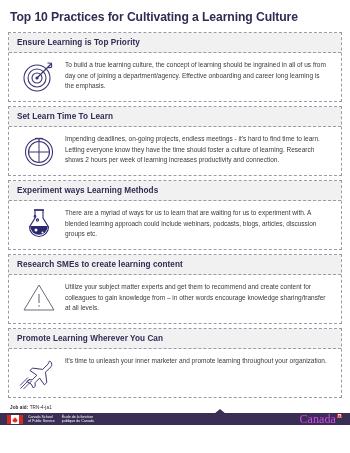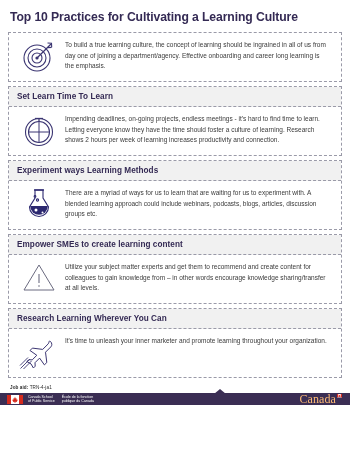--- a/index.html
+++ b/index.html
@@ -110,21 +110,21 @@
   }
   .footer-wordmark span {
     font-size: 3.6px;
     line-height: 1.35;
     color: #ffffff;
     white-space: pre-line;
   }
   .canada-wordmark {
     display: flex;
     align-items: flex-start;
-    color: #fdba74;
+    color: #d946ef;
     font-family: "Liberation Serif", serif;
     font-size: 12px;
     font-weight: normal;
     letter-spacing: 0.1px;
     line-height: 1;
     padding-right: 2px;
   }
   .canada-flag-mini {
     width: 5px;
     height: 3.5px;
@@ -146,20 +146,21 @@
 </head>
 <body>
 
 <div class="page">
 
   <h1 class="page-title">Top 10 Practices for Cultivating a Learning Culture</h1>
 
   <div class="cards">
 
     <div class="card">
+      <div class="card-header">Ensure Learning is Top Priority</div>
       <div class="card-body">
         <div class="card-icon">
           <svg width="34" height="32" viewBox="0 0 34 32" fill="none" stroke="#3b3572" stroke-width="1.1">
             <circle cx="15" cy="18" r="13"></circle>
             <circle cx="15" cy="18" r="9"></circle>
             <circle cx="15" cy="18" r="5"></circle>
             <circle cx="15" cy="18" r="1.6" fill="#3b3572" stroke="none"></circle>
             <path d="M15 18 L29 4" stroke-width="1.2"></path>
             <path d="M25.5 3 L29.5 3.2 L29.7 7.2" stroke-width="1.1" fill="none"></path>
             <path d="M25.6 7.6 L29.6 7.4" stroke-width="1.1"></path>
@@ -197,35 +198,35 @@
             <circle cx="13.5" cy="12" r="1.1"></circle>
             <circle cx="11" cy="8.4" r="0.85"></circle>
             <path d="M10 2 L20 2" stroke-width="1.4"></path>
           </svg>
         </div>
         <div class="card-text">There are a myriad of ways for us to learn that are waiting for us to experiment with. A blended learning approach could include webinars, podcasts, blogs, articles, discussion groups etc.</div>
       </div>
     </div>
 
     <div class="card">
-      <div class="card-header">Empower SMEs to create learning content</div>
+      <div class="card-header">Research SMEs to create learning content</div>
       <div class="card-body">
         <div class="card-icon">
           <svg width="34" height="30" viewBox="0 0 34 30" fill="none" stroke="#6b6b80" stroke-width="1">
             <path d="M17 3 L32 28 L2 28 Z"></path>
             <path d="M17 12 L17 21" stroke-width="1.1"></path>
             <circle cx="17" cy="24" r="0.8" fill="#6b6b80" stroke="none"></circle>
           </svg>
         </div>
         <div class="card-text">Utilize your subject matter experts and get them to recommend and create content for colleagues to gain knowledge from – in other words encourage knowledge sharing/transfer at all levels.</div>
       </div>
     </div>
 
     <div class="card">
-      <div class="card-header">Research Learning Wherever You Can</div>
+      <div class="card-header">Promote Learning Wherever You Can</div>
       <div class="card-body">
         <div class="card-icon">
           <svg width="40" height="34" viewBox="0 0 40 34" fill="none" stroke="#3b3572" stroke-width="1">
             <path d="M31.5 5.5 C33.2 7.2 33.2 9.5 31.8 10.9 L26.5 16.2 L27.8 26.5 L25.4 28.9 L20.6 22.1 L16 26.7 L16.2 30.2 L14.4 32 L12 27.9 L7.9 25.5 L9.7 23.7 L13.2 23.9 L17.8 19.3 L11 14.5 L13.4 12.1 L23.7 13.4 L29 8.1 C30.4 6.7 29.8 3.8 31.5 5.5 Z" fill="#ffffff"></path>
             <path d="M1.5 32.5 L11 23" stroke-width="0.9"></path>
             <path d="M4.5 33 L12.5 25" stroke-width="0.9"></path>
             <path d="M1 29.5 L9 21.5" stroke-width="0.9"></path>
           </svg>
         </div>
         <div class="card-text">It's time to unleash your inner marketer and promote learning throughout your organization.</div>

